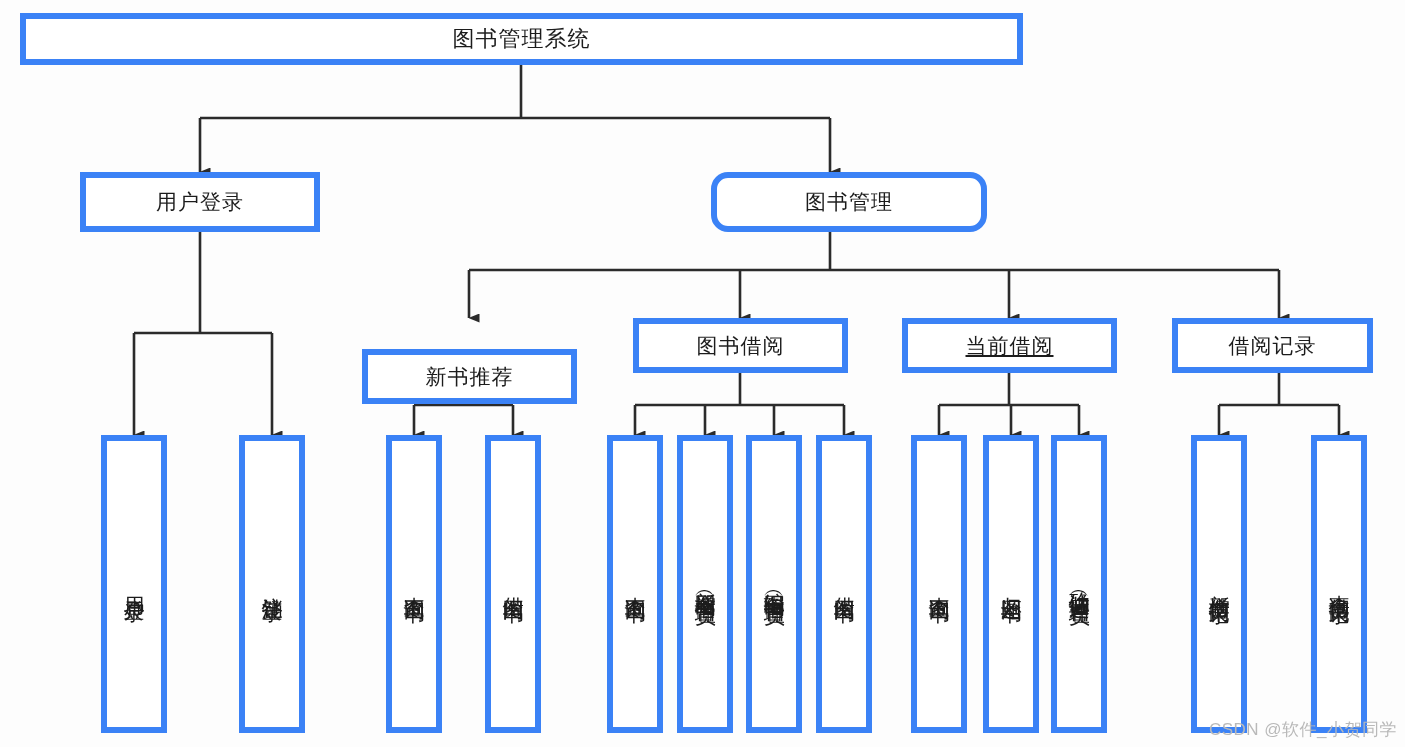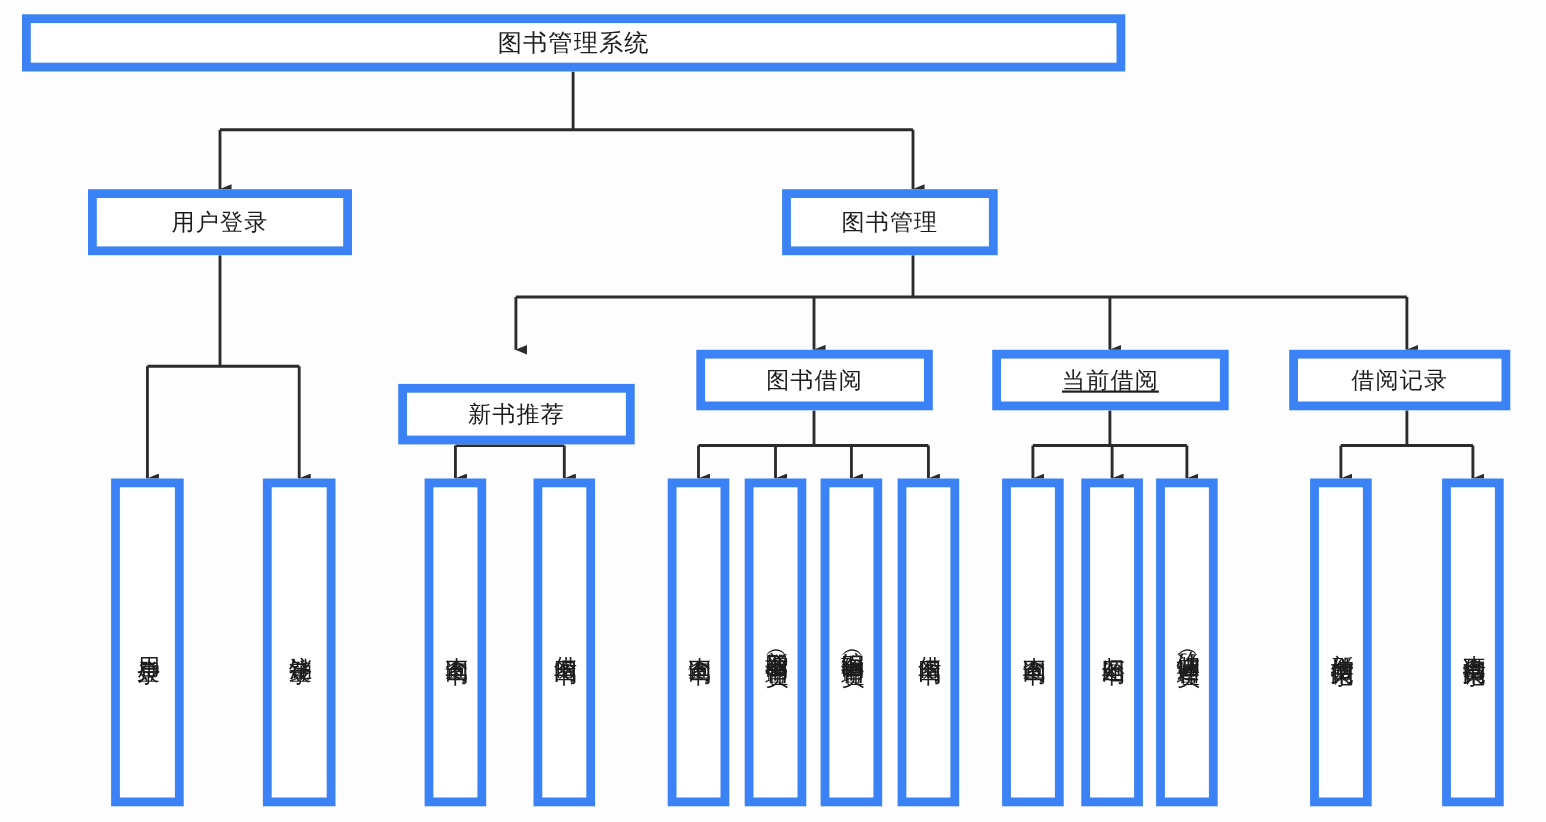--- a/index.html
+++ b/index.html
@@ -21,21 +21,21 @@
     position: absolute;
     left: 0;
     top: 0;
     width: 1405px;
     height: 747px;
     pointer-events: none;
   }
   .node {
     position: absolute;
     box-sizing: border-box;
-    border: 8px solid #3b82f6;
+    border: 6px solid #3b82f6;
     background: #ffffff;
     display: flex;
     align-items: center;
     justify-content: center;
     color: #1c1c1c;
     text-align: center;
   }
   .node.horiz {
     font-size: 21px;
     letter-spacing: 1px;
@@ -116,21 +116,21 @@
       </g>
   </svg>
 
   <div id="node-layer">
       <div class="node root horiz" style="left: 20px; top: 13px; width: 1003px; height: 52px;">
         <span class="htext">图书管理系统</span>
       </div>
       <div class="node lvl1 horiz" style="left: 80px; top: 172px; width: 240px; height: 60px;">
         <span class="htext">用户登录</span>
       </div>
-      <div class="node lvl1 horiz" style="left: 711px; top: 172px; width: 196px; height: 60px;">
+      <div class="node lvl1 horiz" style="left: 711px; top: 172px; width: 276px; height: 60px; border-radius: 17px;">
         <span class="htext">图书管理</span>
       </div>
       <div class="node lvl2 horiz" style="left: 362px; top: 318px; width: 215px; height: 55px; margin-top: 31px;">
         <span class="htext">新书推荐</span>
       </div>
       <div class="node lvl2 horiz" style="left: 633px; top: 318px; width: 215px; height: 55px;">
         <span class="htext">图书借阅</span>
       </div>
       <div class="node lvl2 horiz" style="left: 902px; top: 318px; width: 215px; height: 55px; text-decoration: underline;">
         <span class="htext">当前借阅</span>
@@ -172,14 +172,15 @@
         <span class="vtext">确认归还（管理员）</span>
       </div>
       <div class="node leaf vert" style="left: 1191px; top: 435px; width: 56px; height: 298px;">
         <span class="vtext">新增借阅记录</span>
       </div>
       <div class="node leaf vert" style="left: 1311px; top: 435px; width: 56px; height: 298px;">
         <span class="vtext">查询借阅记录</span>
       </div>
     </div>
 
+  <div class="watermark">CSDN @软件_小贺同学</div>
 
 </div>
 
 </body></html>

